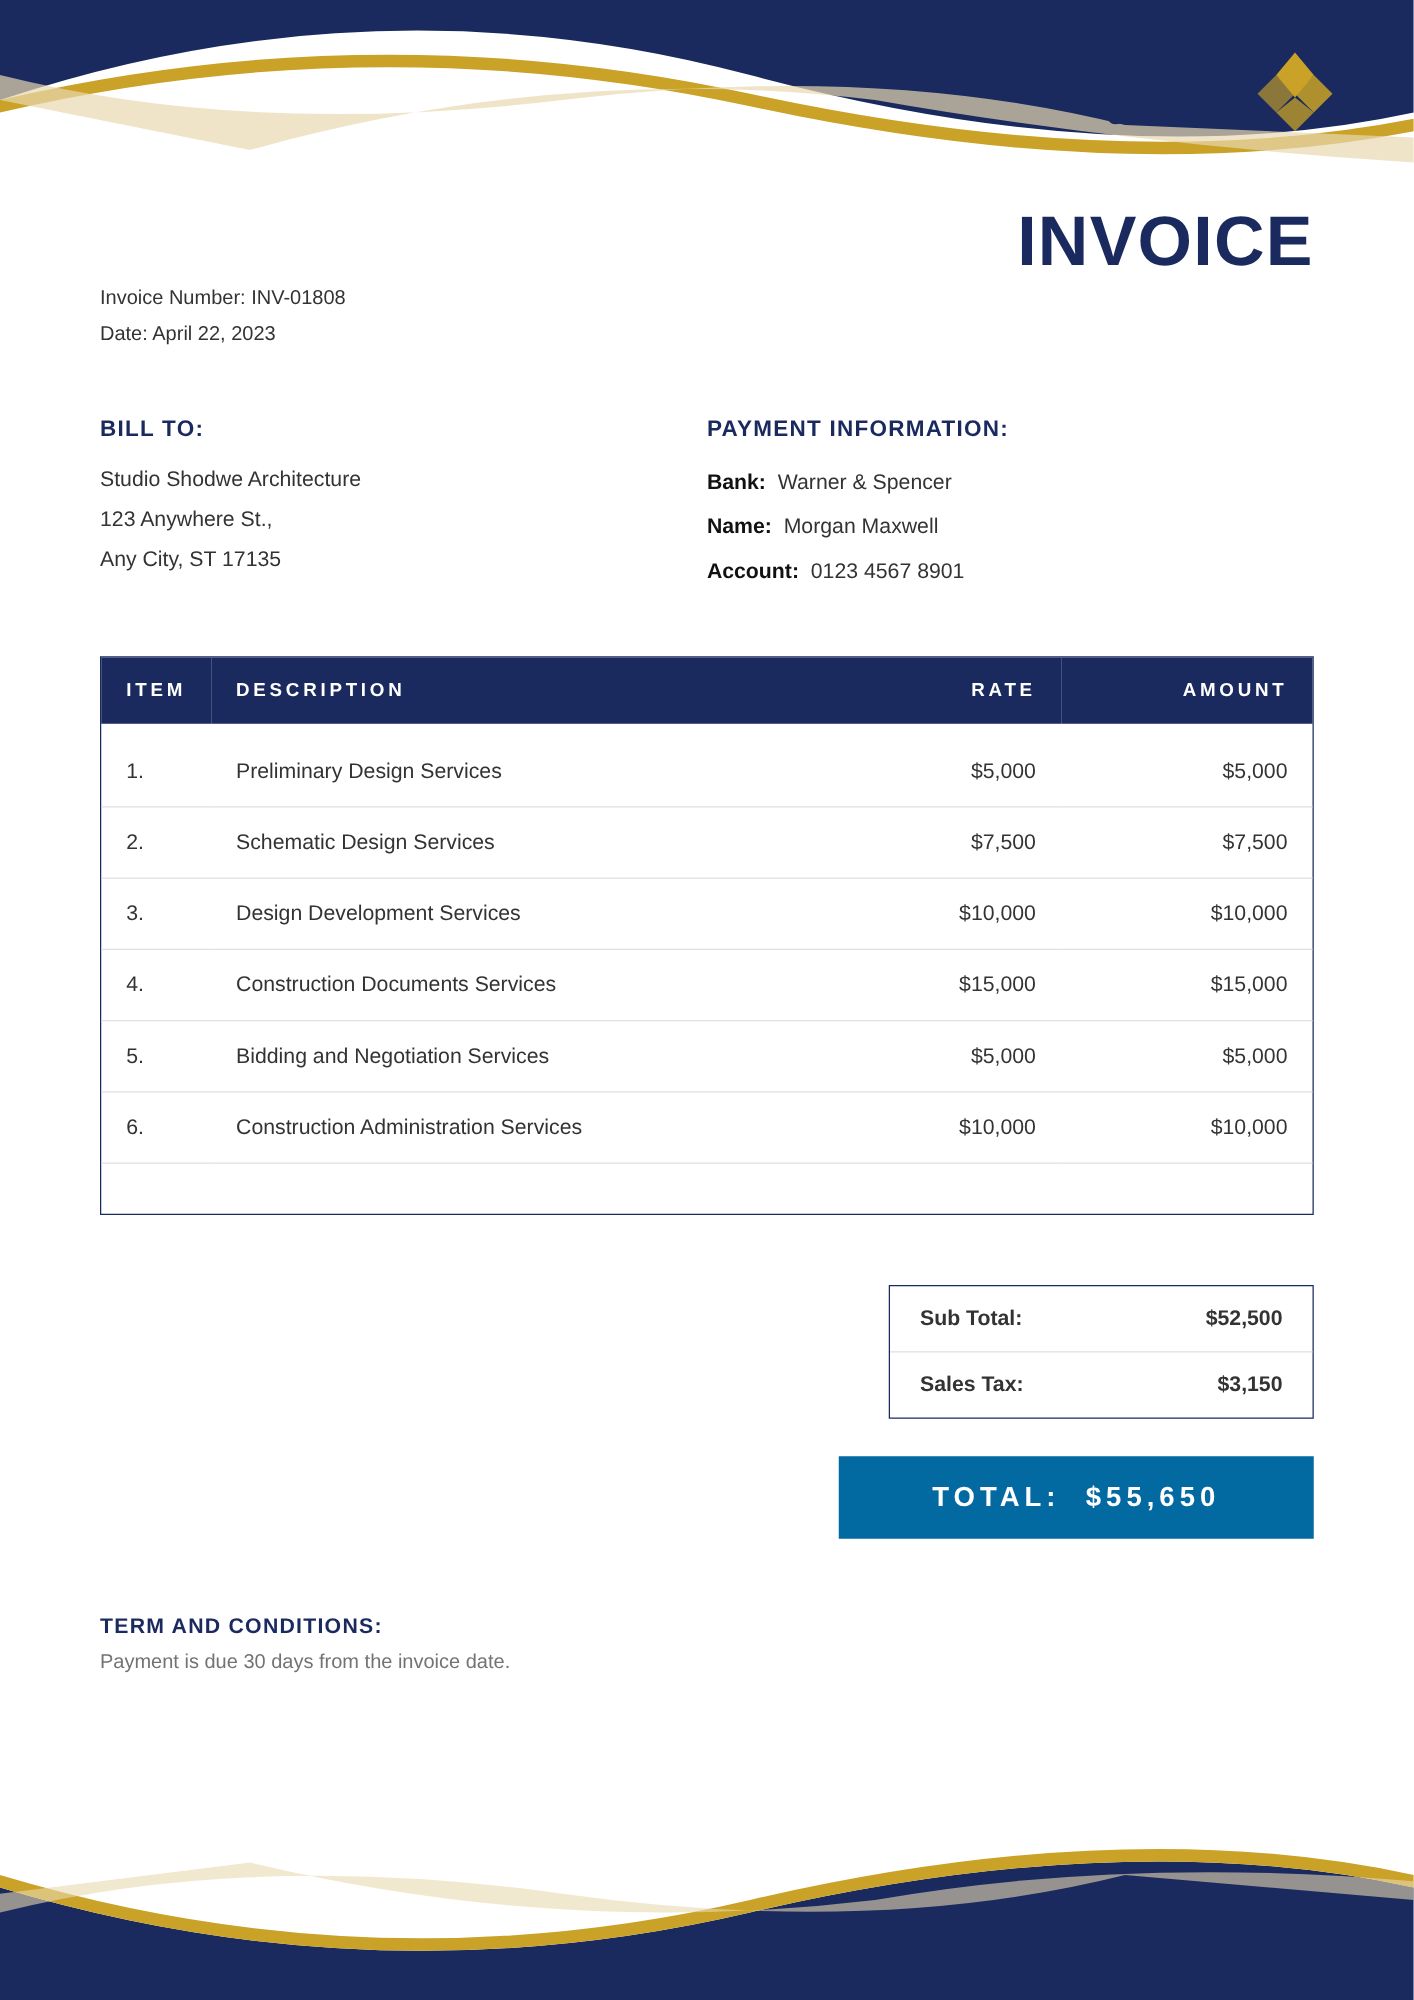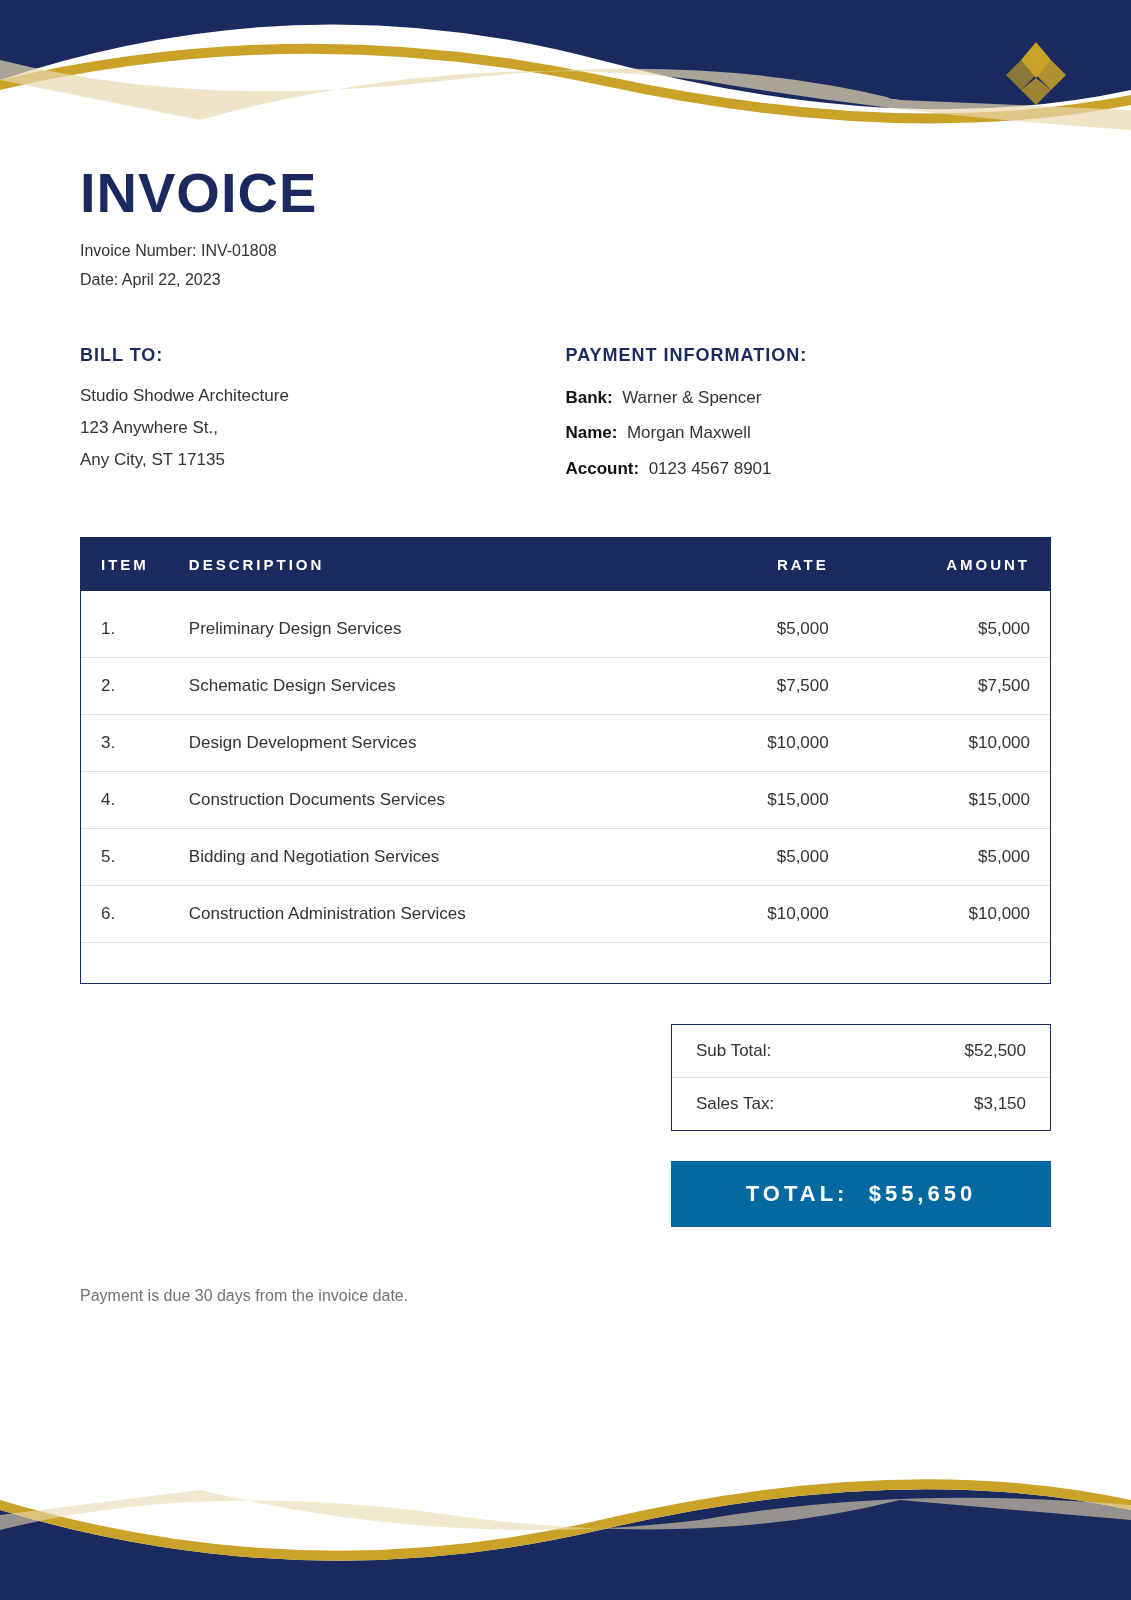--- a/index.html
+++ b/index.html
@@ -63,22 +63,22 @@
       width: 70px;
       height: 70px;
     }
 
     
     .invoice-title {
       font-family: Arial, sans-serif;
       font-size: 56px;
       font-weight: 900;
       color: #1a2a5e;
-      margin-bottom: 12px;
       letter-spacing: 1px;
+      text-align: right;
     }
 
     .invoice-meta {
       font-family: Arial, sans-serif;
       font-size: 16px;
       color: #333;
       line-height: 1.8;
       margin-bottom: 50px;
     }
 
@@ -164,33 +164,34 @@
       text-align: right;
     }
 
     .invoice-table tbody td.item-num {
       width: 80px;
     }
 
     
     .table-wrapper {
       border: 1.5px solid #1a2a5e;
-      margin-bottom: 40px;
+      margin-bottom: 56px;
     }
 
     
     .totals-section {
       display: flex;
       justify-content: flex-end;
       margin-bottom: 30px;
     }
 
     .totals-box {
-      width: 380px;
+      width: 340px;
       border: 1.5px solid #1a2a5e;
+      font-weight: bold;
     }
 
     .totals-row {
       display: flex;
       justify-content: space-between;
       padding: 16px 24px;
       font-family: Arial, sans-serif;
       font-size: 17px;
       color: #333;
       border-bottom: 1px solid #e0e0e0;
@@ -371,20 +372,21 @@
 
   <div class="total-bar">
     <div class="total-final">
       <span>
         <span>TOTAL:</span>&nbsp;&nbsp;<span>$55,650</span>
       </span>
     </div>
   </div>
 
   <div class="terms-section">
+    <div class="terms-title">TERM AND CONDITIONS:</div>
     <div class="terms-text">Payment is due 30 days from the invoice date.</div>
   </div>
 
 </div>
 
 <svg class="bottom-decoration" viewBox="0 0 1131 140" preserveAspectRatio="none" xmlns="http://www.w3.org/2000/svg">
   <path d="M0,140 L1131,140 L1131,50 Q900,0 600,70 Q300,140 0,50 Z" fill="#1a2a5e"></path>
   <path d="M0,50 Q300,140 600,70 Q900,0 1131,50 L1131,40 Q900,-10 600,60 Q300,130 0,40 Z" fill="#c9a227"></path>
   <path d="M0,70 Q200,20 450,55 Q700,90 900,40 L1131,60 L1131,45 Q900,25 700,60 Q450,90 200,30 L0,55 Z" fill="#e8d9b0" opacity="0.6"></path>
 </svg>

